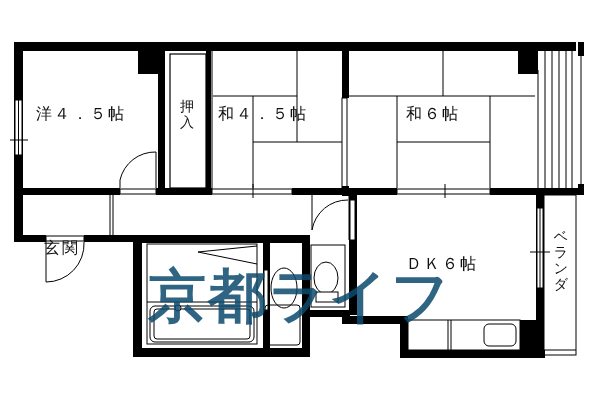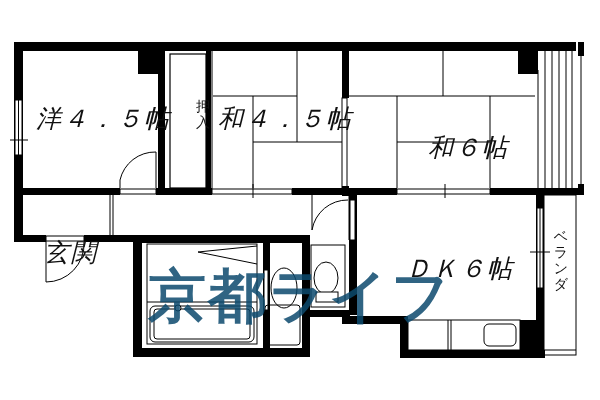--- a/index.html
+++ b/index.html
@@ -1,18 +1,18 @@
 <!DOCTYPE html>
 <html><head>
 <meta charset="utf-8">
 <style>
   html,body{margin:0;padding:0;background:#fff;}
   body{width:600px;height:400px;position:relative;overflow:hidden;font-family:"DejaVu Sans","Liberation Sans",sans-serif;}
   .plan{position:absolute;left:0;top:0;width:600px;height:400px;}
-  .lbl{position:absolute;color:#111;font-size:25px;line-height:1;white-space:nowrap;letter-spacing:2px;font-style:italic;}
+  .lbl{position:absolute;color:#111;font-size:16px;line-height:1;white-space:nowrap;letter-spacing:2px;}
   .lbl-v{position:absolute;color:#111;font-size:14px;line-height:16px;width:16px;text-align:center;}
   .wm{position:absolute;left:148px;top:258px;font-size:58px;font-weight:bold;color:#0c4a6e;opacity:0.85;letter-spacing:2px;white-space:nowrap;}
 </style>
 </head>
 <body>
 
 <svg class="plan" viewBox="0 0 600 400" xmlns="http://www.w3.org/2000/svg">
 
   <rect x="14" y="42" width="562" height="9" fill="#000"></rect>
 
@@ -123,17 +123,17 @@
   <line x1="530" y1="252" x2="550" y2="252" stroke="#000"></line>
 
   <rect x="544" y="195" width="32" height="160" fill="none" stroke="#000"></rect>
   <line x1="544" y1="350" x2="576" y2="350" stroke="#000"></line>
 </svg>
 
 <div class="wm">京都ライフ</div>
 
 <div class="lbl" style="left:36px;top:106px;">洋４．５帖</div>
 <div class="lbl" style="left:218px;top:106px;">和４．５帖</div>
-<div class="lbl" style="left:428px;top:106px;margin-top:29px;">和６帖</div>
+<div class="lbl" style="left:406px;top:106px;">和６帖</div>
 <div class="lbl" style="left:44px;top:204px;margin-top:36px;">玄関</div>
 <div class="lbl" style="left:406px;top:256px;text-align:center;">ＤＫ６帖</div>
 <div class="lbl-v" style="left:553px;top:228px;">ベランダ</div>
-<div class="lbl-v" style="left:179px;top:98px;margin-left:16px;">押入</div>
+<div class="lbl-v" style="left:179px;top:98px;">押入</div>
 
 </body></html>

